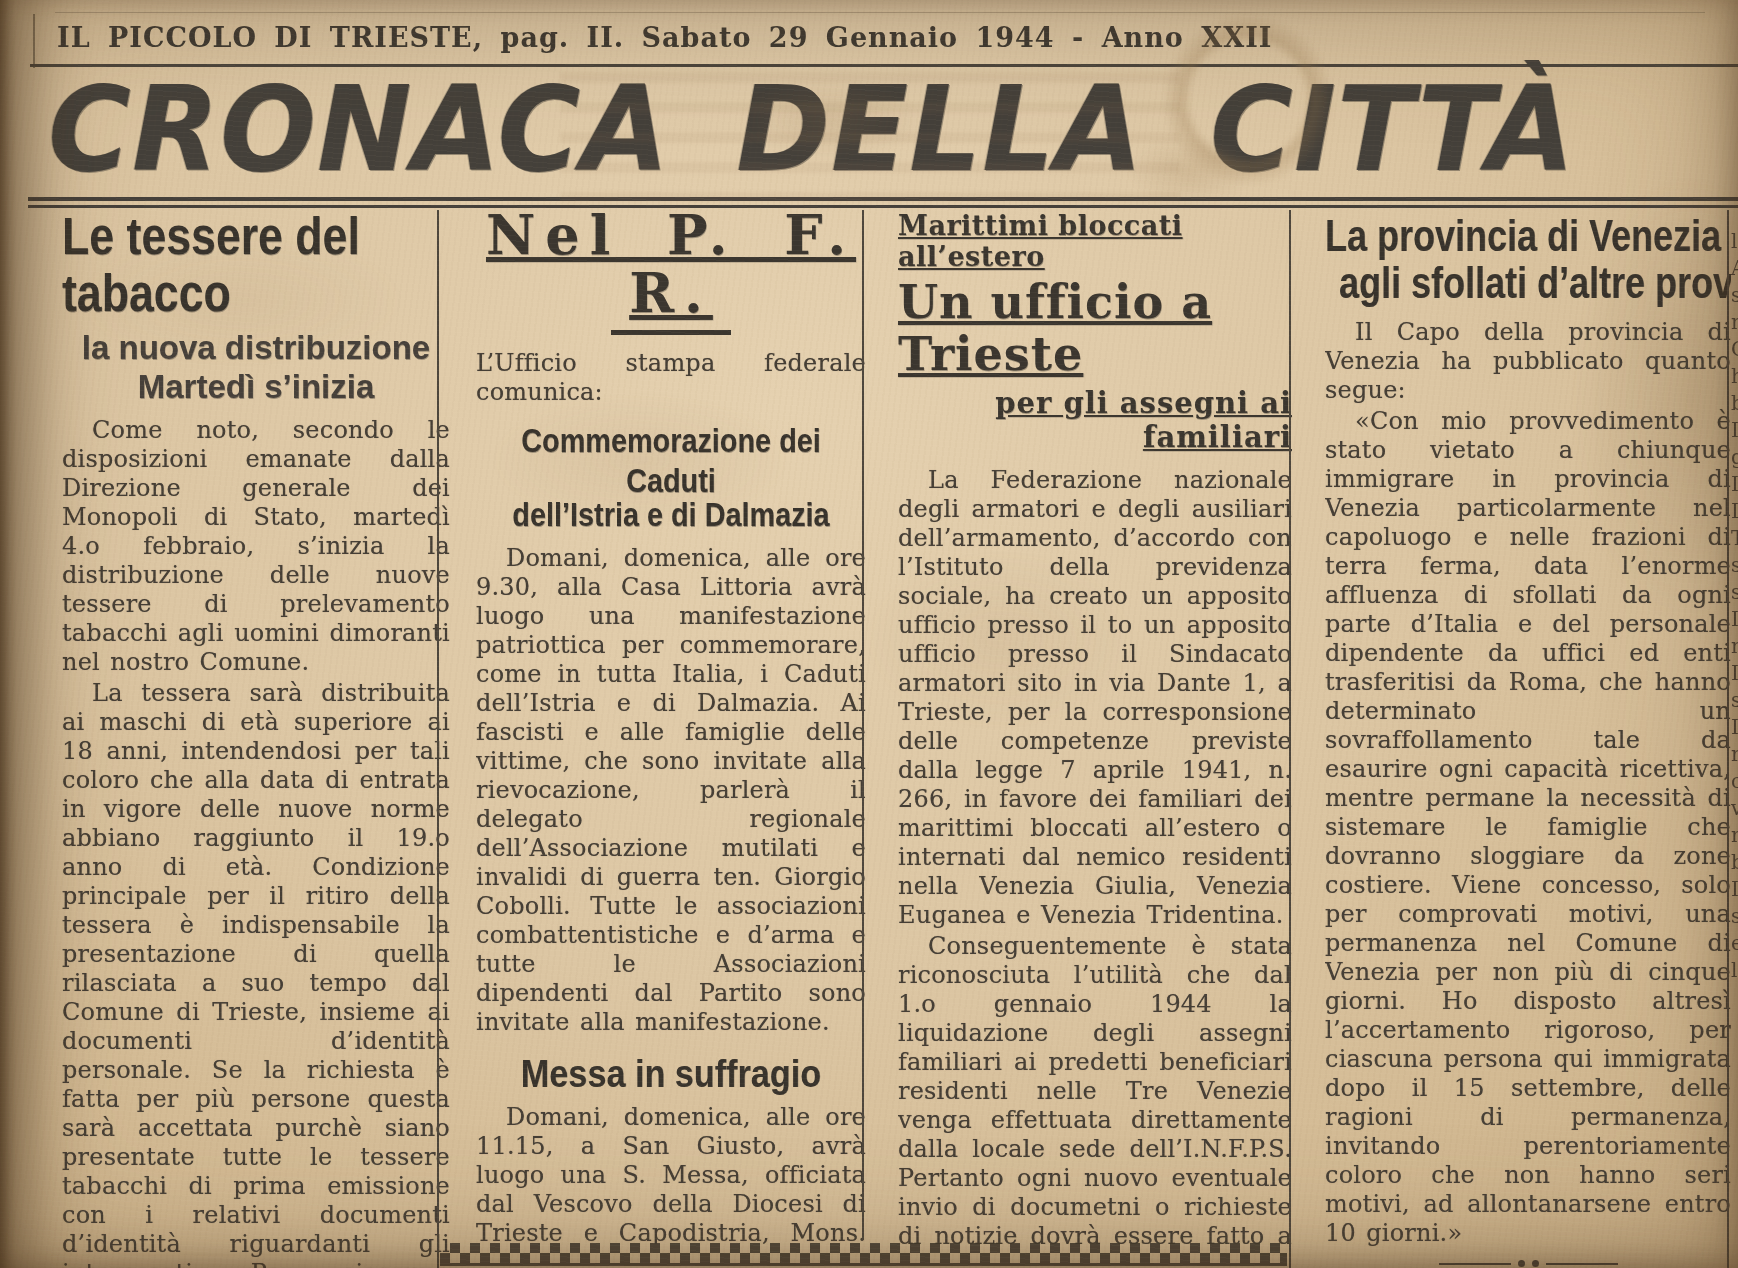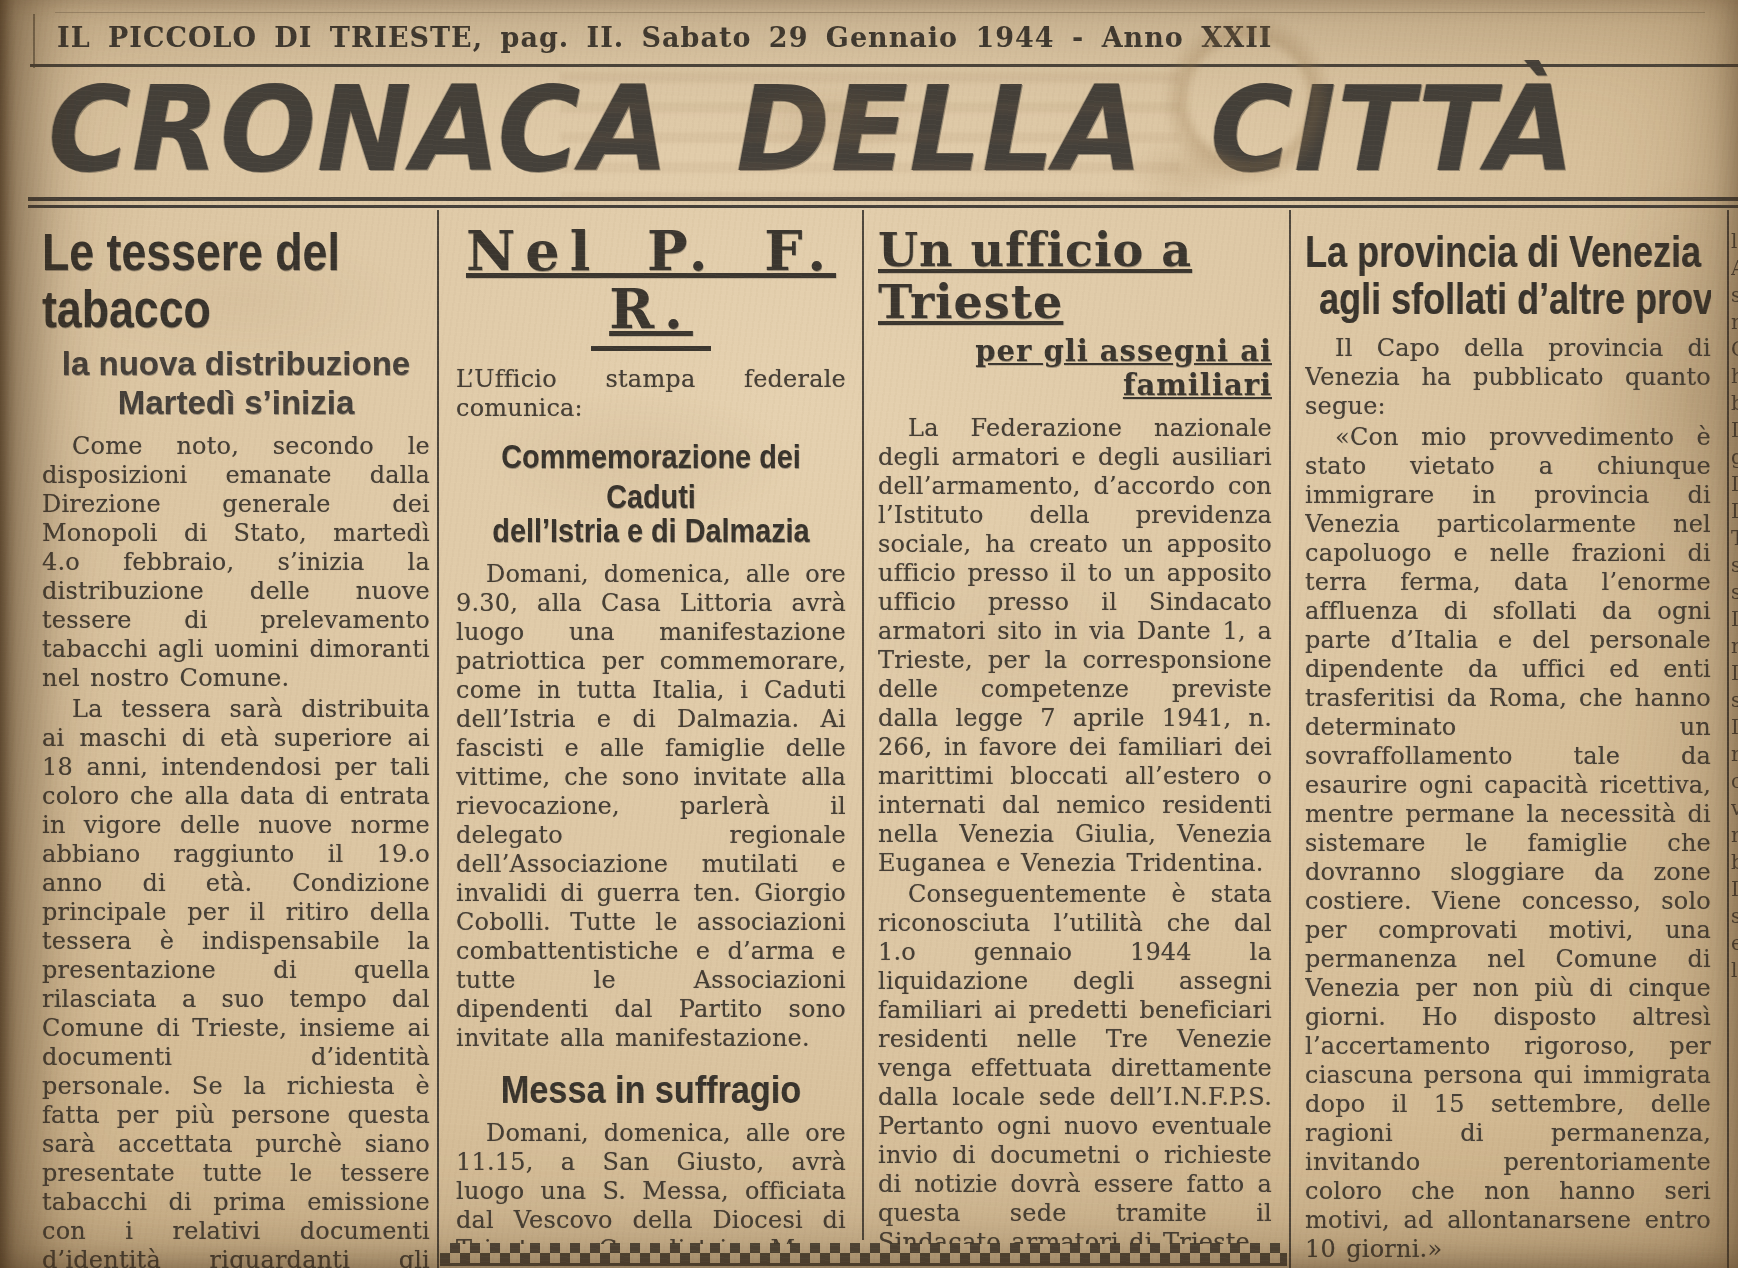--- a/index.html
+++ b/index.html
@@ -42,21 +42,21 @@
   .rule-date{position:absolute;left:30px;top:64px;width:1708px;height:3px;background:#4a443b;}
   .main-title{position:absolute;left:48px;top:68px;width:1700px;
     font-family:"DejaVu Sans",sans-serif;font-style:italic;font-weight:bold;
     font-size:113px;line-height:118px;letter-spacing:1px;word-spacing:26px;color:#44403a;
     transform:scaleY(1.04);transform-origin:left top;white-space:nowrap;
     text-shadow:1px 1px 0 rgba(62,58,52,.45), -1px 0 0 rgba(62,58,52,.3);}
   .rule-thick-a{position:absolute;left:28px;top:197px;width:1710px;height:4px;background:#45403a;}
   .rule-thick-b{position:absolute;left:28px;top:205px;width:1710px;height:3px;background:#45403a;}
 
   
-  .col{position:absolute;top:220px;bottom:0;overflow:hidden;z-index:2;}
+  .col{position:absolute;top:204px;bottom:0;overflow:hidden;z-index:2;margin-left:20px;}
   .col1{left:42px;width:388px;}
   .col2{left:456px;width:390px;bottom:24px;}
   .col3{left:878px;width:394px;bottom:24px;}
   .col4{left:1305px;width:406px;}
   .vrule{position:absolute;top:210px;width:2px;background:#4d463c;z-index:2;}
   .vr1{left:437px;height:1058px;}
   .vr2{left:862px;height:1030px;}
   .vr3{left:1289px;height:1058px;}
   .vr4{left:1727px;height:1058px;}
   .sliver{position:absolute;left:1731px;top:228px;width:16px;bottom:0;overflow:hidden;z-index:2;
@@ -128,20 +128,21 @@
     <div class="orn">
         <i></i>
         <b></b>
         <b></b>
         <i></i>
       </div>
 
   </section>
 
   <section class="col col3">
+    <h4 class="serifhead" style="font-size:27px;line-height:31px;margin-top:6px;letter-spacing:.5px;">Marittimi bloccati all’estero</h4>
     <h2 class="serifhead" style="font-size:46px;line-height:52px;margin-top:4px;letter-spacing:1px;">Un ufficio a Trieste</h2>
     <h3 class="serifhead center" style="font-size:29px;line-height:34px;margin:6px 0 12px;letter-spacing:1px;text-align:right;">per gli assegni ai familiari</h3>
     <p class="body">La Federazione nazionale degli armatori e degli ausiliari dell’armamento, d’accordo con l’Istituto della previdenza sociale, ha creato un apposito ufficio presso il to un apposito ufficio presso il Sindacato armatori sito in via Dante 1, a Trieste, per la corresponsione delle competenze previste dalla legge 7 aprile 1941, n. 266, in favore dei familiari dei marittimi bloccati all’estero o internati dal nemico residenti nella Venezia Giulia, Venezia Euganea e Venezia Tridentina.</p>
     <p class="body">Conseguentemente è stata riconosciuta l’utilità che dal 1.o gennaio 1944 la liquidazione degli assegni familiari ai predetti beneficiari residenti nelle Tre Venezie venga effettuata direttamente dalla locale sede dell’I.N.F.P.S. Pertanto ogni nuovo eventuale invio di documetni o richieste di notizie dovrà essere fatto a questa sede tramite il Sindacato armatori di Trieste.</p>
 
   </section>
 
   <section class="col col4">
     <h2 class="hl" style="font-size:40px;line-height:47px;margin-top:6px;">
       <span class="sx-left" style="transform:scaleX(.9) scaleY(1.1);white-space:nowrap;">La provincia di Venezia chiusa</span>

